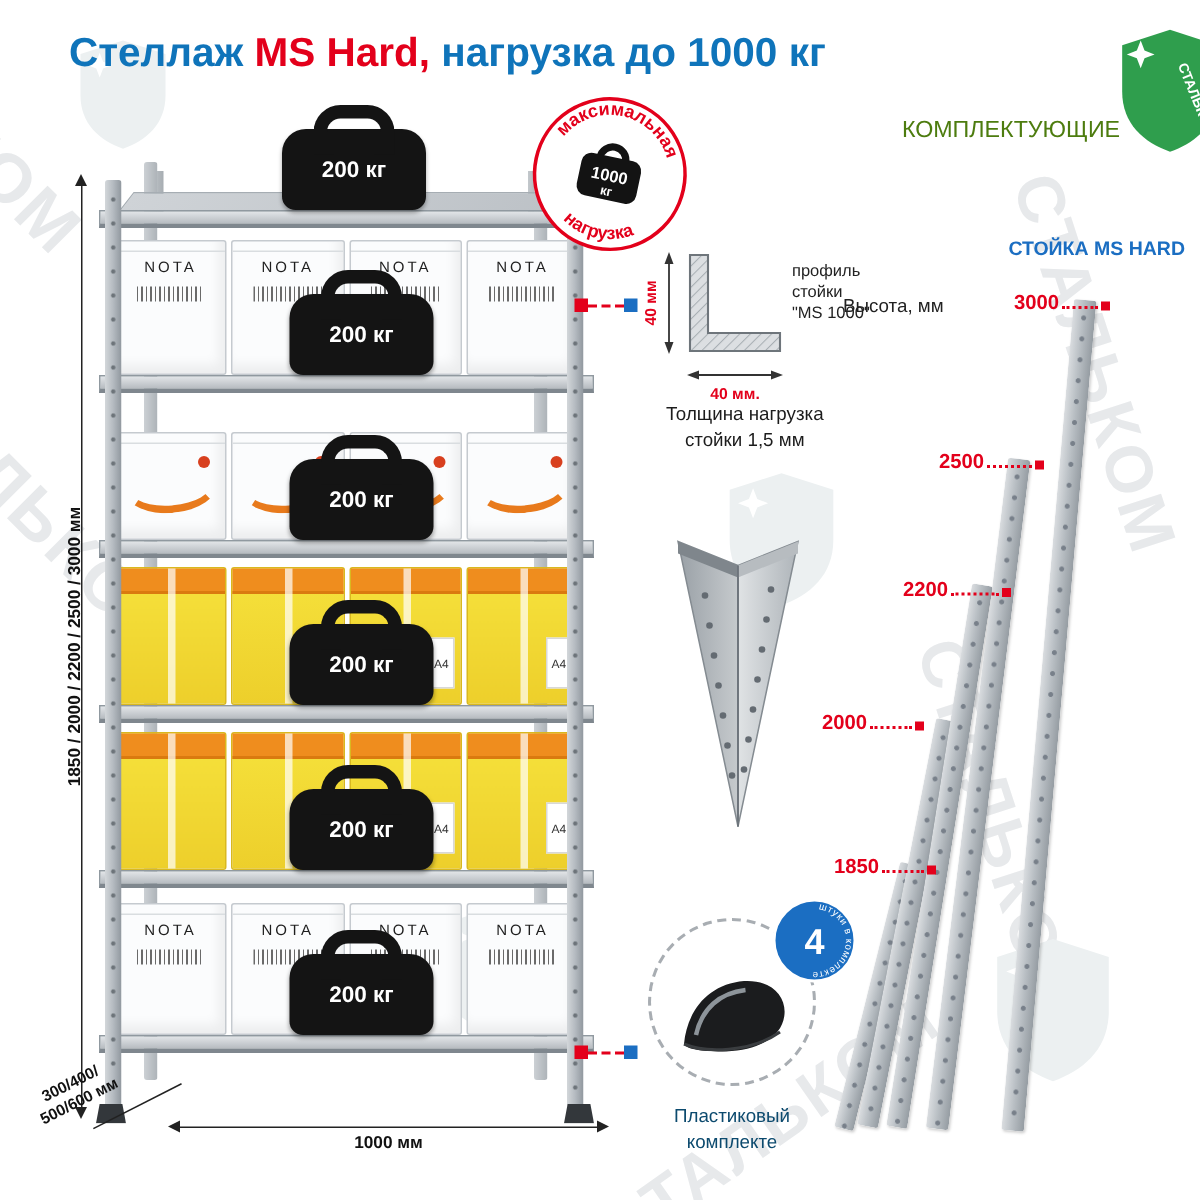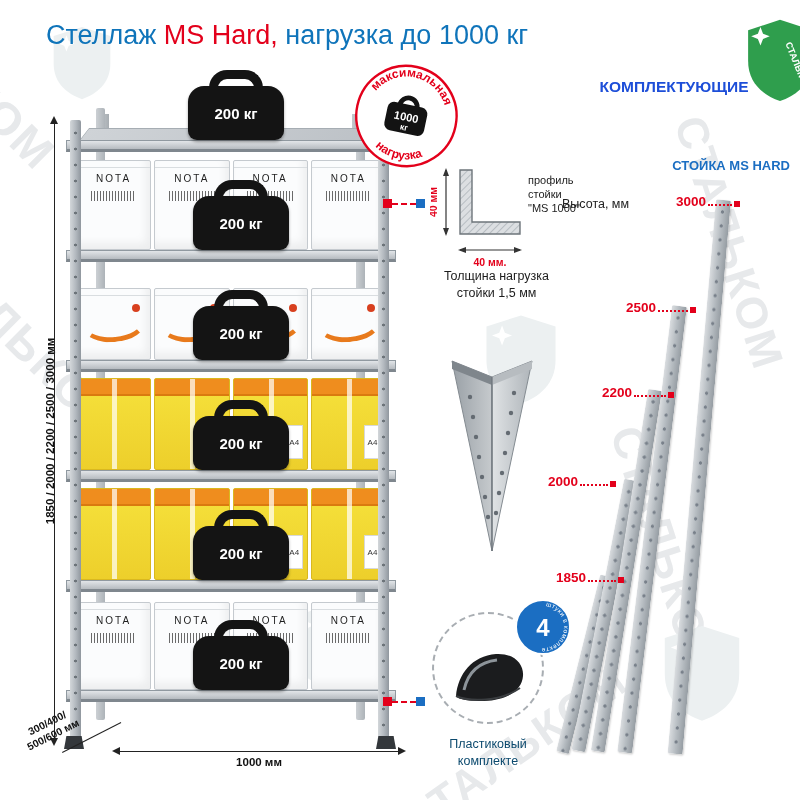--- a/index.html
+++ b/index.html
@@ -10,21 +10,21 @@
   .wm{position:absolute;font-weight:800;color:#e7e9eb;white-space:nowrap;transform-origin:0 0;z-index:0;letter-spacing:2px;font-size:46px}
   .wm-a{left:-128px;top:-52px;transform:rotate(45deg)}
   .wm-b{left:-60px;top:220px;transform:rotate(45deg)}
   .wm-c{left:712px;top:110px;transform:rotate(72deg);font-size:44px}
   .wm-d{left:648px;top:420px;transform:rotate(72deg);font-size:44px}
   .wm-e{left:392px;top:806px;transform:rotate(-35deg);font-size:44px}
   .shield{position:absolute;z-index:0}
   .greenshield{position:absolute;left:744px;top:16px;z-index:1}
 
   
-  #title{position:absolute;left:46px;top:20px;font-size:27px;font-weight:normal;z-index:3;white-space:nowrap}
+  #title{position:absolute;left:46px;top:20px;font-size:27px;font-weight:bold;z-index:3;white-space:nowrap}
   .t-blue{color:#0f74ba}.t-red{color:#e3001b}
 
   
   #rack{position:absolute;left:60px;top:108px;width:345px;height:655px;z-index:2}
   .stub{position:absolute;width:9px;height:28px;top:6px;background:linear-gradient(90deg,#c3c8cc,#a7adb2);z-index:1}
   .shelf-top{position:absolute;left:24px;top:20px;width:302px;height:13px;background:linear-gradient(90deg,#cfd3d7,#bcc1c6);transform:skewX(-38deg);border:1px solid #a6adb3;z-index:2}
   .rpost{position:absolute;top:12px;width:11px;height:618px;border-radius:2px;z-index:4;
     background-image:radial-gradient(circle,#6d747a 1.2px,transparent 1.7px),linear-gradient(90deg,#d3d7da,#b4bac0 50%,#90979e);
     background-size:100% 16px,100% 100%;background-position:50% 5px,0 0;background-repeat:repeat-y,no-repeat}
   .rpost.back{top:0;width:9px;height:612px;z-index:1;background-image:linear-gradient(90deg,#ccd0d4,#adb3b8)}
@@ -71,21 +71,21 @@
   #profile{position:absolute;left:430px;top:158px;z-index:2}
   #thickness{position:absolute;left:424px;top:268px;width:145px;text-align:center;font-size:12.5px;color:#1c1c1c;line-height:1.35;z-index:2}
   #cornerpost{position:absolute;left:428px;top:345px;z-index:2}
   #footcircle{position:absolute;left:432px;top:612px;width:112px;height:112px;border:2px dashed #a8adb2;border-radius:50%;z-index:2}
   #footsvg{position:absolute;left:450px;top:640px;z-index:3}
   #footbadge{position:absolute;left:514px;top:598px;z-index:4}
   #footlabel{position:absolute;left:426px;top:736px;width:124px;text-align:center;font-size:12.5px;color:#0c4a6e;line-height:1.35;z-index:2}
   #footlabel span,#thickness span{display:block}
 
   
-  #comp-header{position:absolute;left:556px;top:76px;width:236px;text-align:center;color:#1d4ed8;font-size:15.5px;font-weight:bold;line-height:1.45;z-index:2}
+  #comp-header{position:absolute;left:556px;top:76px;width:236px;text-align:center;color:#4d7c0f;font-size:15.5px;font-weight:normal;line-height:1.45;z-index:2}
   #comp-header span{display:block}
   #comp-sub{position:absolute;left:556px;top:158px;width:234px;text-align:right;color:#1b6ec2;font-size:13px;font-weight:bold;z-index:2}
   #height-label{position:absolute;left:562px;top:197px;font-size:12.5px;color:#222;z-index:2}
   .upost{position:absolute;border-radius:2px;transform-origin:top center;z-index:2;
     background-image:radial-gradient(circle,#78808a 1.4px,transparent 1.9px),linear-gradient(90deg,#dadde0,#b9bfc4 45%,#959ca2);
     background-size:100% 14px,100% 100%;background-position:50% 5px,0 0;background-repeat:repeat-y,no-repeat;
     box-shadow:1px 1px 2px rgba(0,0,0,.2)}
   .plabel{position:absolute;display:flex;align-items:flex-end;gap:2px;font-size:13.5px;font-weight:bold;color:#e3001b;z-index:3}
   .plabel .dots{border-bottom:2px dotted #e3001b;margin-bottom:3px}
   .plabel .sq{width:6px;height:6px;background:#e3001b;margin-bottom:2px}

